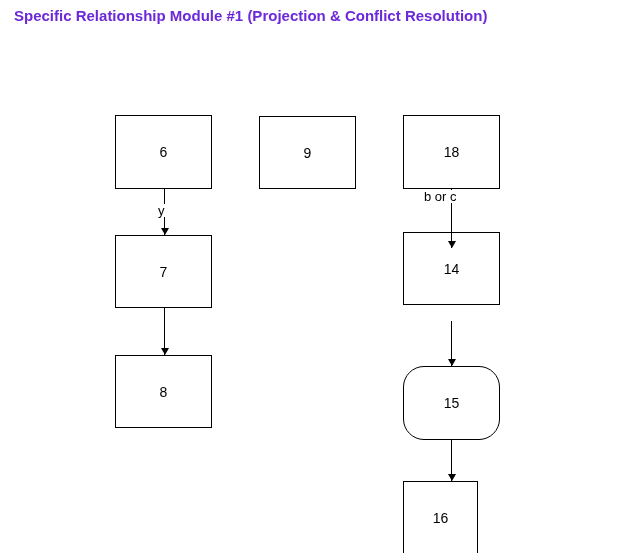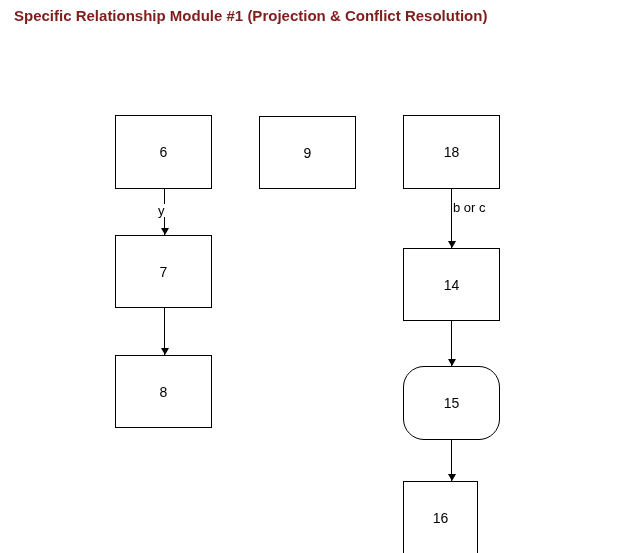--- a/index.html
+++ b/index.html
@@ -20,21 +20,21 @@
     background: #ffffff;
   }
   #page-title {
     position: absolute;
     left: 14px;
     top: 7px;
     font-size: 15px;
     font-weight: bold;
     white-space: nowrap;
     letter-spacing: 0px;
-    color: #7f1d1d;
+    color: #6d28d9;
   }
   .node {
     position: absolute;
     box-sizing: border-box;
     background: #ffffff;
     border: 1px solid #000000;
     display: flex;
     align-items: center;
     justify-content: center;
   }
@@ -89,21 +89,21 @@
       </div>
       <div class="node" style="left: 115px; top: 355px; width: 97px; height: 73px;">
         <span class="node-label">8</span>
       </div>
       <div class="node" style="left: 259px; top: 116px; width: 97px; height: 73px;">
         <span class="node-label">9</span>
       </div>
       <div class="node" style="left: 403px; top: 115px; width: 97px; height: 74px;">
         <span class="node-label">18</span>
       </div>
-      <div class="node" style="left: 403px; top: 248px; width: 97px; height: 73px;">
+      <div class="node" style="left: 403px; top: 232px; width: 97px; height: 73px;">
         <span class="node-label">14</span>
       </div>
       <div class="node" style="left: 403px; top: 366px; width: 97px; height: 74px; border-radius: 21px;">
         <span class="node-label">15</span>
       </div>
       <div class="node" style="left: 403px; top: 481px; width: 75px; height: 73px;">
         <span class="node-label">16</span>
       </div>
     </div>
   <div id="edges-layer">
@@ -113,21 +113,21 @@
       </div>
       <div class="edge-label" style="left: 157px; top: 204px;">y</div>
       <div class="edge" style="left: 164px; top: 308px;">
         <div class="edge-line" style="height: 47px;"></div>
         <div class="edge-head" style="top: 40px;"></div>
       </div>
       <div class="edge" style="left: 451px; top: 189px;">
         <div class="edge-line" style="height: 59px;"></div>
         <div class="edge-head" style="top: 52px;"></div>
       </div>
-      <div class="edge-label" style="left: 423px; top: 201px; margin-left: 29px;">b or c</div>
+      <div class="edge-label" style="left: 423px; top: 190px;">b or c</div>
       <div class="edge" style="left: 451px; top: 321px;">
         <div class="edge-line" style="height: 45px;"></div>
         <div class="edge-head" style="top: 38px;"></div>
       </div>
       <div class="edge" style="left: 451px; top: 440px;">
         <div class="edge-line" style="height: 41px;"></div>
         <div class="edge-head" style="top: 34px;"></div>
       </div>
     </div>
 

